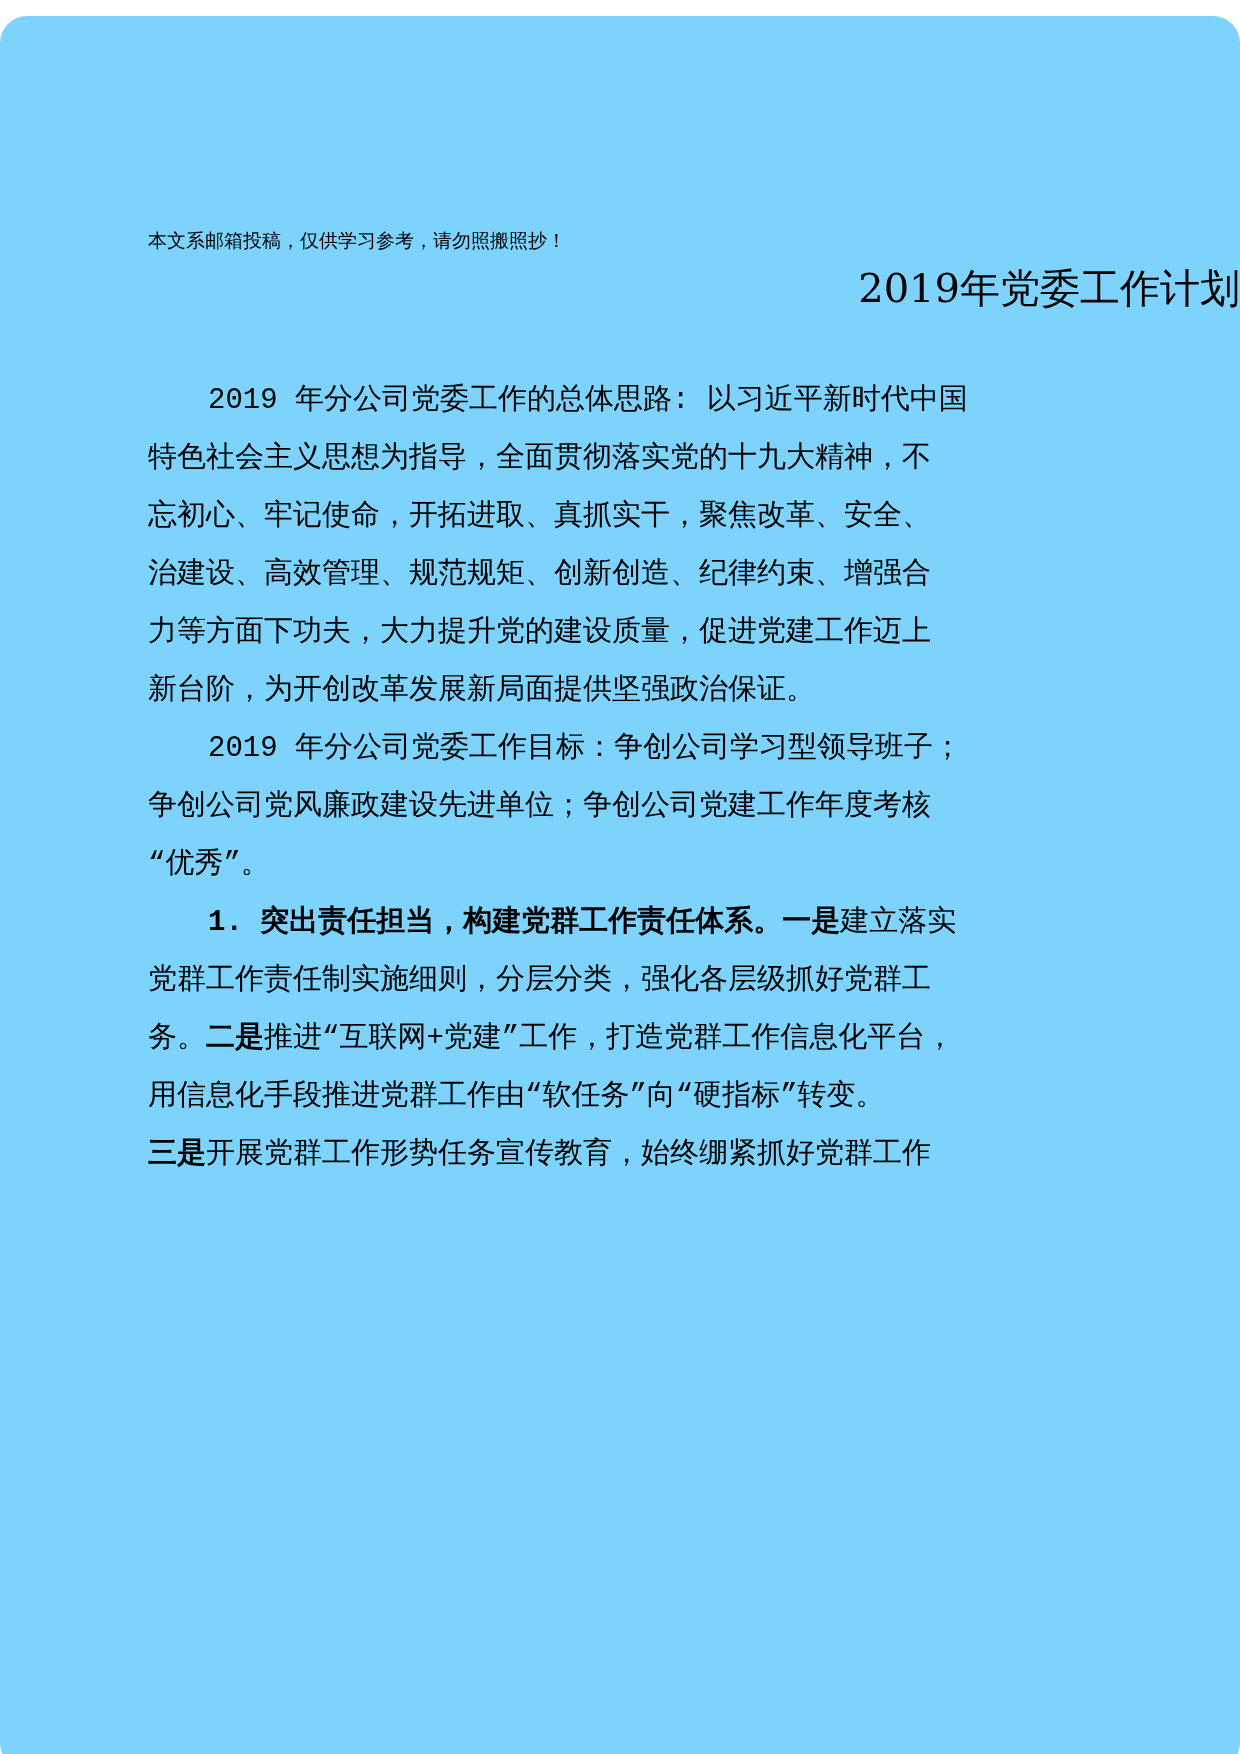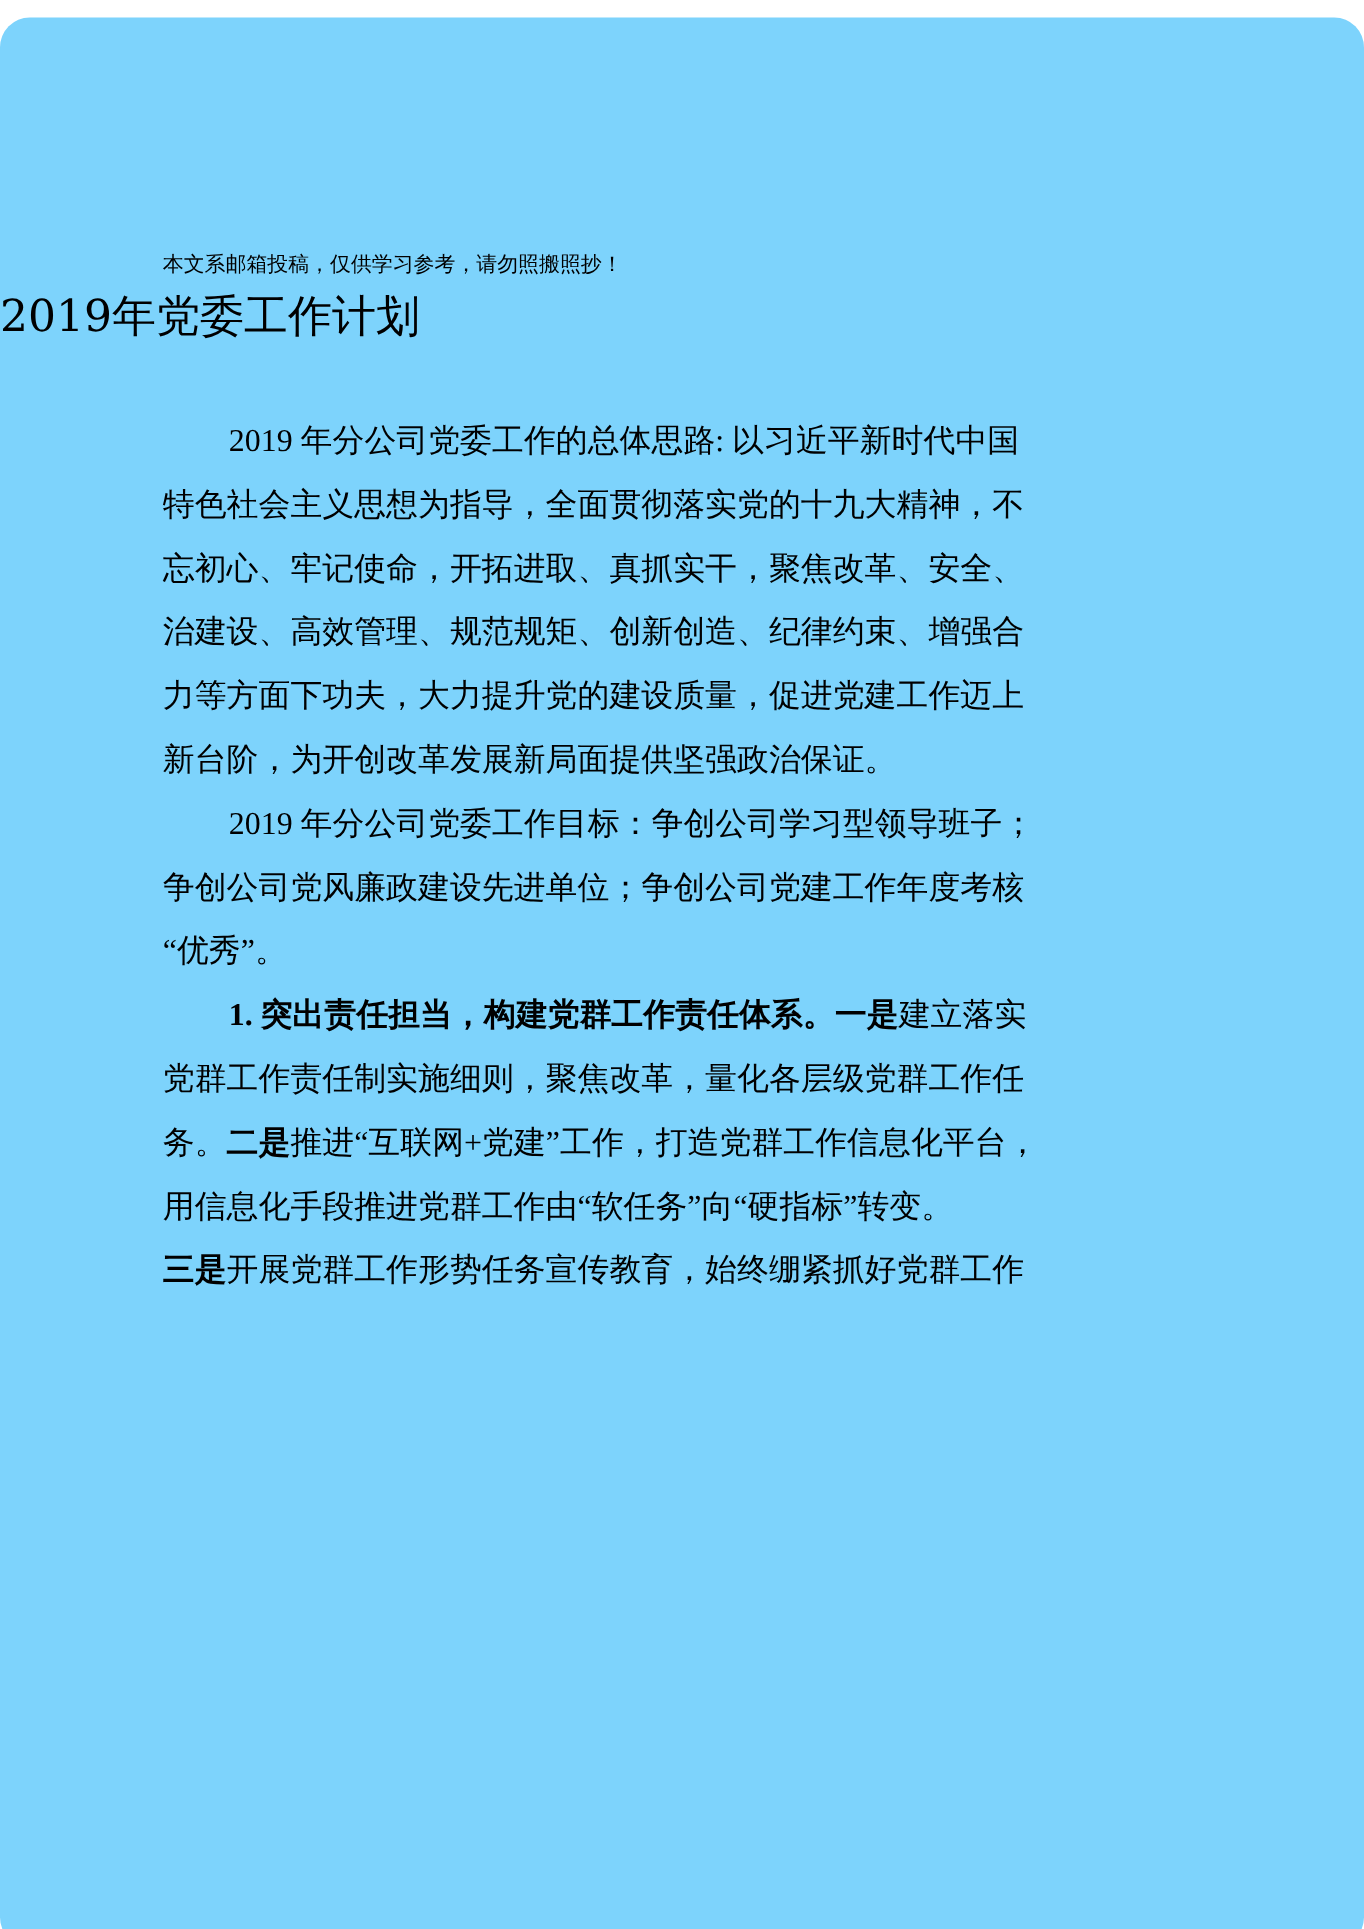--- a/index.html
+++ b/index.html
@@ -4,27 +4,27 @@
 <style>
   html, body { margin: 0; padding: 0; background: #ffffff; }
   body { width: 1240px; height: 1754px; position: relative; overflow: hidden; color: #000; }
   .page { position: absolute; left: 0; top: 16px; width: 1240px; height: 1754px; background: #7dd3fc; border-radius: 27px; }
   .notice {
     position: absolute; left: 148px; top: 212px;
     font-family: "DejaVu Sans", sans-serif; font-size: 19px; line-height: 24px;
     white-space: nowrap;
   }
   .title {
-    position: absolute; left: 0; width: 1240px; top: 244px; text-align: left;
+    position: absolute; left: 0; width: 1240px; top: 244px; text-align: right;
     font-family: "DejaVu Serif", "Liberation Serif", serif; font-size: 40px; line-height: 56px;
     white-space: nowrap;
   }
   .body {
     position: absolute; left: 148px; top: 356px; width: 940px;
-    font-family: Liberation Serif, serif; font-size: 29px;
+    font-family: Liberation Mono, monospace; font-size: 29px;
   }
   .line { height: 58px; line-height: 58px; white-space: nowrap; }
   .indent { padding-left: 60px; }
   b { font-weight: bold; }
 </style>
 </head>
 <body>
 
 <div class="page">
   <div class="notice">本文系邮箱投稿，仅供学习参考，请勿照搬照抄！</div>
@@ -34,18 +34,18 @@
     <div class="line indent"><span>2019 年分公司党委工作的总体思路: 以习近平新时代中国</span></div>
     <div class="line"><span>特色社会主义思想为指导，全面贯彻落实党的十九大精神，不</span></div>
     <div class="line"><span>忘初心、牢记使命，开拓进取、真抓实干，聚焦改革、安全、</span></div>
     <div class="line"><span>治建设、高效管理、规范规矩、创新创造、纪律约束、增强合</span></div>
     <div class="line"><span>力等方面下功夫，大力提升党的建设质量，促进党建工作迈上</span></div>
     <div class="line"><span>新台阶，为开创改革发展新局面提供坚强政治保证。</span></div>
     <div class="line indent"><span>2019 年分公司党委工作目标：争创公司学习型领导班子；</span></div>
     <div class="line"><span>争创公司党风廉政建设先进单位；争创公司党建工作年度考核</span></div>
     <div class="line"><span>“优秀”。</span></div>
     <div class="line indent"><b>1. 突出责任担当，构建党群工作责任体系。一是</b><span>建立落实</span></div>
-    <div class="line"><span>党群工作责任制实施细则，聚焦改革，量化各层级党群工作任</span></div>
+    <div class="line"><span>党群工作责任制实施细则，分层分类，强化各层级抓好党群工</span></div>
     <div class="line"><span>务。</span><b>二是</b><span>推进“互联网+党建”工作，打造党群工作信息化平台，</span></div>
     <div class="line"><span>用信息化手段推进党群工作由“软任务”向“硬指标”转变。</span></div>
     <div class="line"><b>三是</b><span>开展党群工作形势任务宣传教育，始终绷紧抓好党群工作</span></div>
   </div>
 </div>
 
 </body></html>

